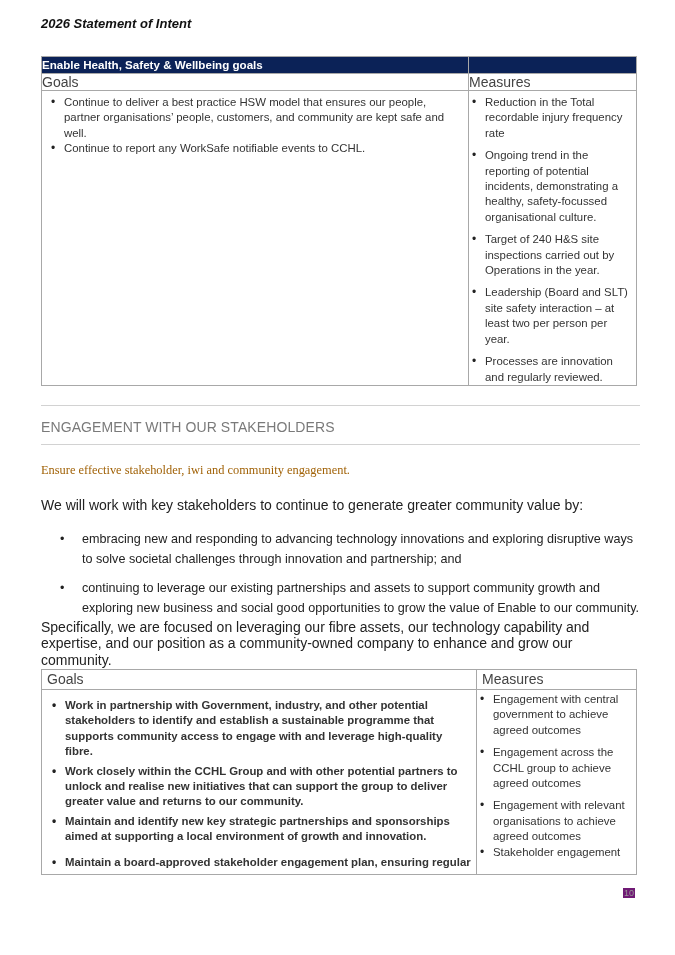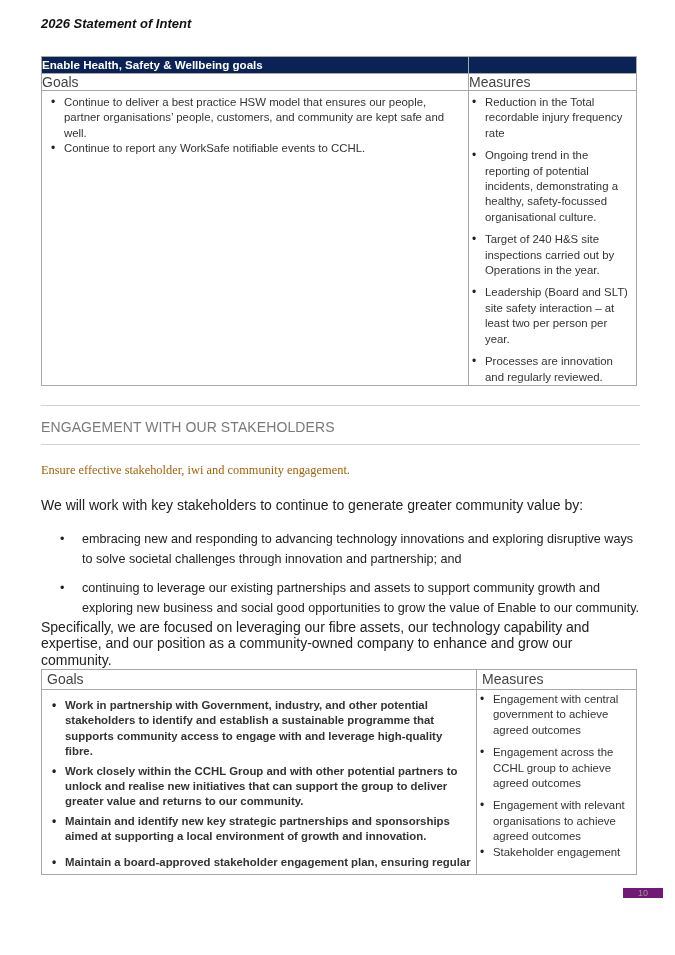--- a/index.html
+++ b/index.html
@@ -52,21 +52,21 @@
   .comm-table .col-head td { padding: 1px 5px 2px 5px; }
   .comm-table .goals-cell ul { padding: 8px 4px 0 3px; font-weight: bold; }
   .comm-table .goals-cell li { margin-bottom: 4px; }
   .comm-table .goals-cell li.gap { margin-top: 10px; }
   .comm-table .measures-cell ul { padding: 2px 2px 0 0; }
   .comm-table .measures-cell li { margin-bottom: 7px; padding-left: 16px; }
   .comm-table .measures-cell li::before { left: 3px; }
   .comm-table .measures-cell li.tight { margin-bottom: 0; }
   .page-number {
     position: absolute; left: 623px; top: 888px; font-size: 9px; color: #9a9a9a;
-    background: #701a75; padding: 0 15px;
+    background: #701a75; padding: 0 1px;
   }
 </style>
 </head>
 <body>
 
 <div class="page-header">2026 Statement of Intent</div>
 
 <table class="goals hsw-table">
   <colgroup>
       <col style="width:427px">

